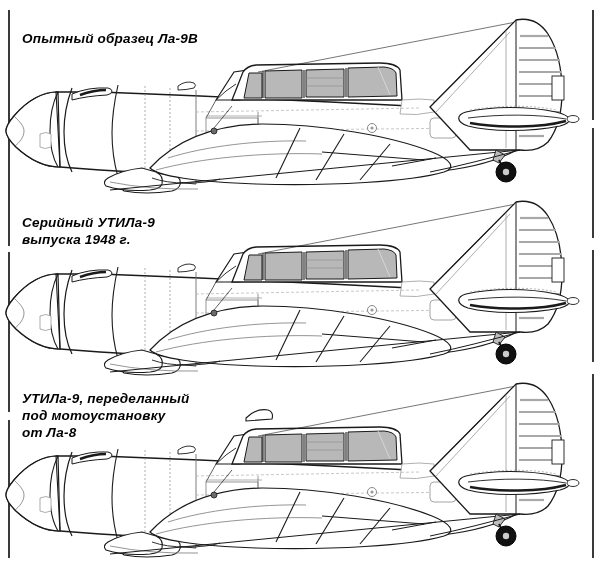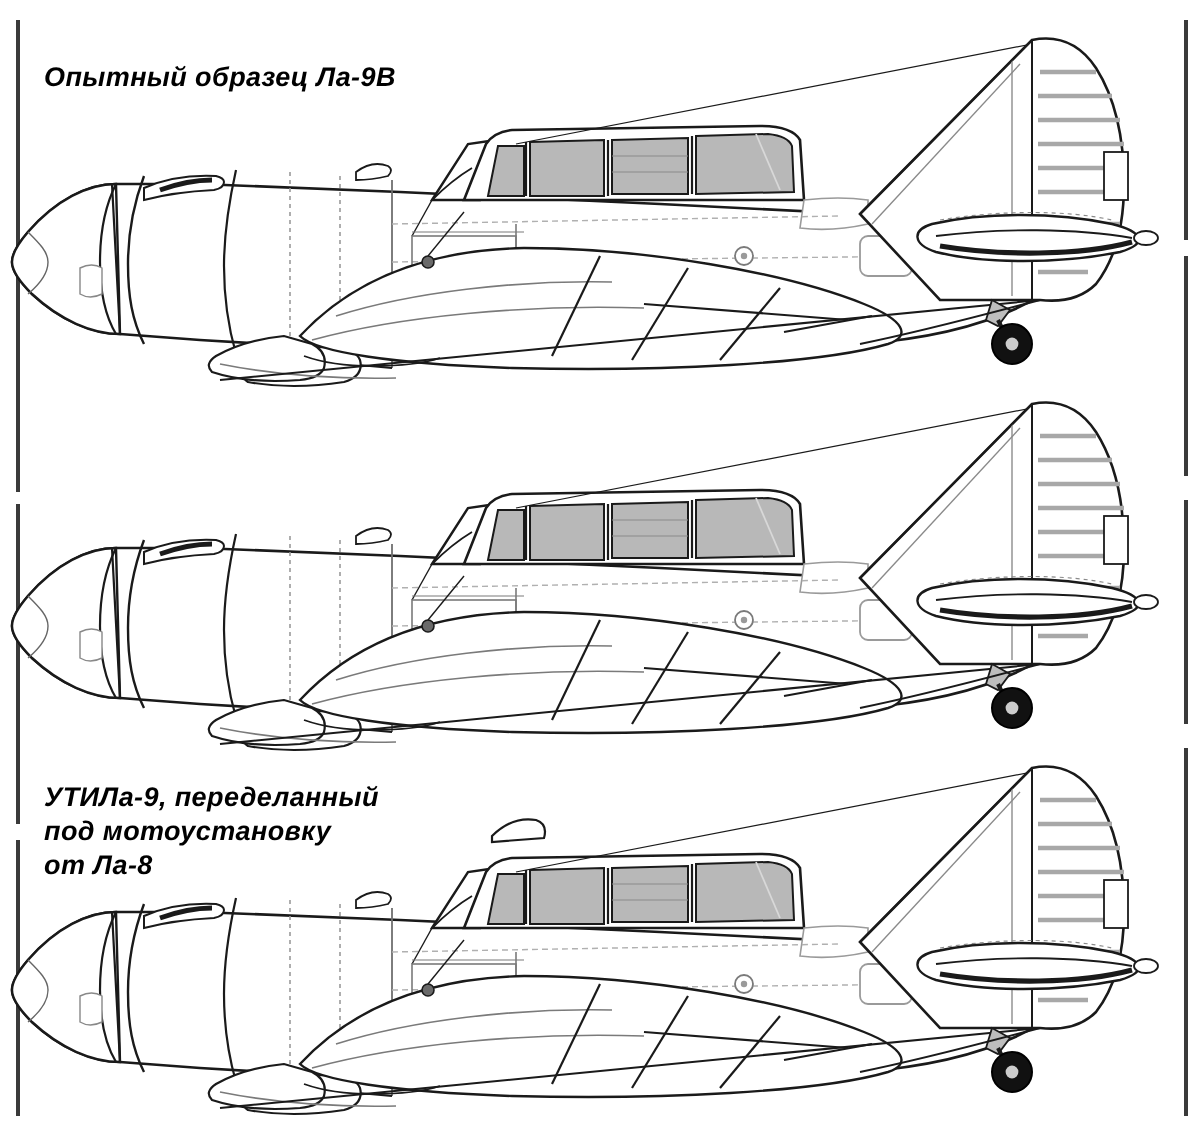--- a/index.html
+++ b/index.html
@@ -182,18 +182,20 @@
     <g>
       <use href="#aircraft" x="0" y="364"></use>
 
       <path d="M246,418 q10,-10 22,-8 q6,2 4,9 l-26,2 z" fill="#ffffff" stroke="#1a1a1a" stroke-width="1.1"></path>
     </g>
   </svg>
   </div>
 
   <div class="caption" style="left:22px;top:30px;">Опытный образец Ла-9В</div>
 
+  <div class="caption" style="left:22px;top:214px;">Серийный УТИЛа-9
+выпуска 1948 г.</div>
 
   <div class="caption" style="left:22px;top:390px;">УТИЛа-9, переделанный
 под мотоустановку
 от Ла-8</div>
 
 </div>
 
 </body></html>

